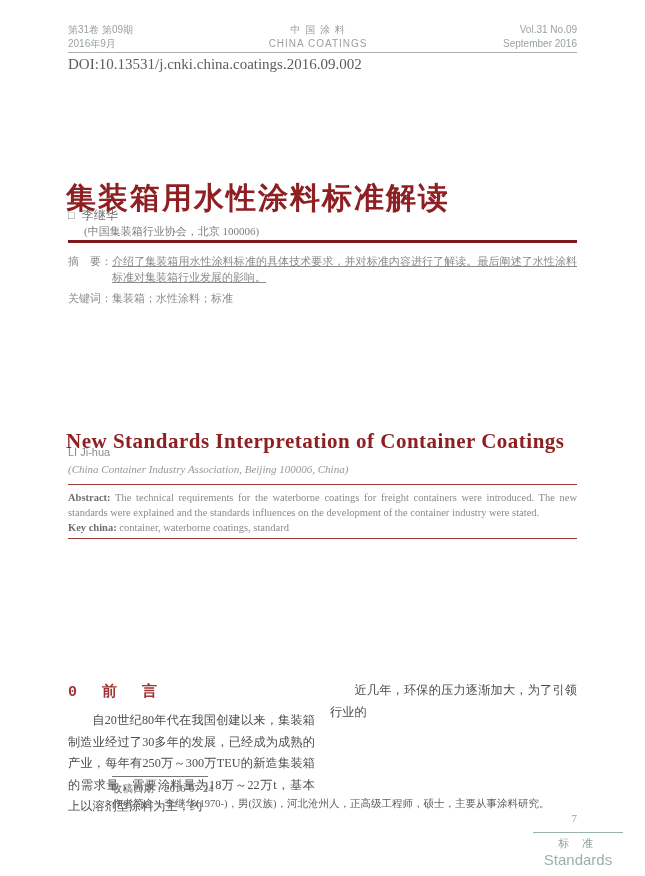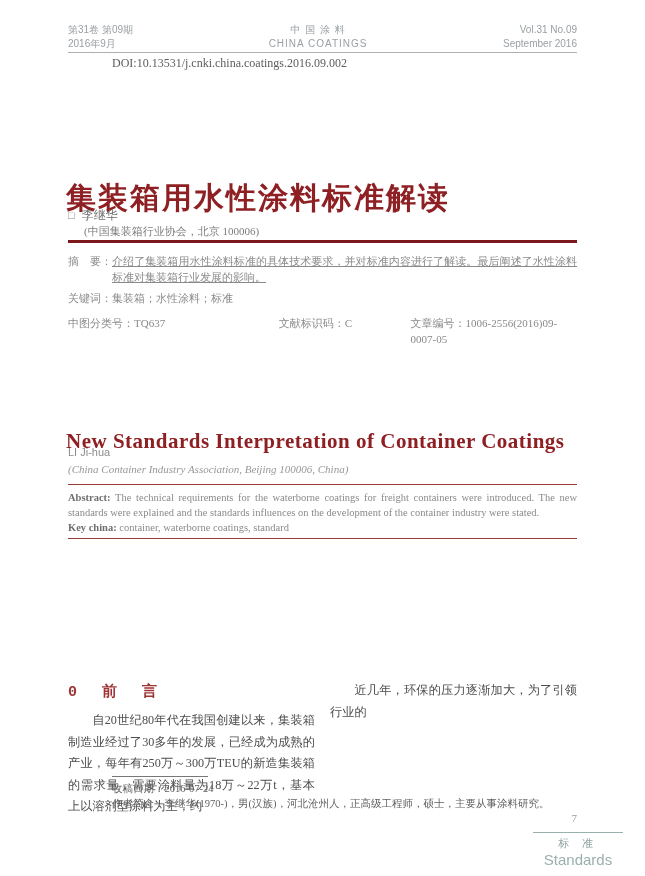--- a/index.html
+++ b/index.html
@@ -15,21 +15,21 @@
   
   .masthead{
     top:23px;left:68px;width:509px;
     display:flex;justify-content:space-between;
     font-family:"Liberation Sans", sans-serif;
     font-size:10px;line-height:14px;color:#9aa0a4;
   }
   .masthead .col-c{text-align:center;letter-spacing:1px;}
   .masthead .col-r{text-align:right;}
   .head-rule{top:52px;left:68px;width:509px;border-top:1px solid #aab0b3;height:0;}
-  .doi{top:56px;left:68px;font-size:12px;color:#5c5c5c;font-family:"Liberation Serif", serif;margin-left:44px;}
+  .doi{top:56px;left:68px;font-size:15px;color:#5c5c5c;font-family:"Liberation Serif", serif;}
   
   .cn-title{
     top:158px;left:66px;width:520px;
     font-family:"Liberation Sans", sans-serif;
     font-weight:bold;font-size:30px;letter-spacing:2px;
     color:#8e1f22;
   }
   .cn-author{top:207px;left:68px;font-size:12px;color:#6e6e6e;}
   .cn-author .marker{font-size:11px;color:#8a8a8a;margin-right:7px;}
   .cn-affil{top:224px;left:84px;font-size:11px;color:#7d7d7d;}
@@ -110,25 +110,20 @@
   <div class="abs thick-rule"></div>
 
   <div class="abs cn-abs">
     <div class="row-hang">
       <span class="lbl">摘　要：</span>
       <span class="txt">介绍了集装箱用水性涂料标准的具体技术要求，并对标准内容进行了解读。最后阐述了水性涂料标准对集装箱行业发展的影响。</span>
     </div>
     <div class="cn-keywords">
       <span>关键词：</span><span>集装箱；水性涂料；标准</span>
     </div>
-    <div class="cn-class">
-      <span class="c1">中图分类号：TQ637</span>
-      <span class="c2">文献标识码：C</span>
-      <span class="c3">文章编号：1006-2556(2016)09-0007-05</span>
-    </div>
   </div>
 
   <h2 class="abs en-title">New Standards Interpretation of Container Coatings</h2>
   <div class="abs en-author">LI Ji-hua</div>
   <div class="abs en-affil">(China Container Industry Association, Beijing 100006, China)</div>
   <div class="abs thin-red-rule r1"></div>
 
   <div class="abs en-abs">
     <div><b>Abstract:</b><span> The technical requirements for the waterborne coatings for freight containers were introduced. The new standards were explained and the standards influences on the development of the container industry were stated.</span></div>
     <div class="en-kw"><b>Key china:</b><span> container, waterborne coatings, standard</span></div>

